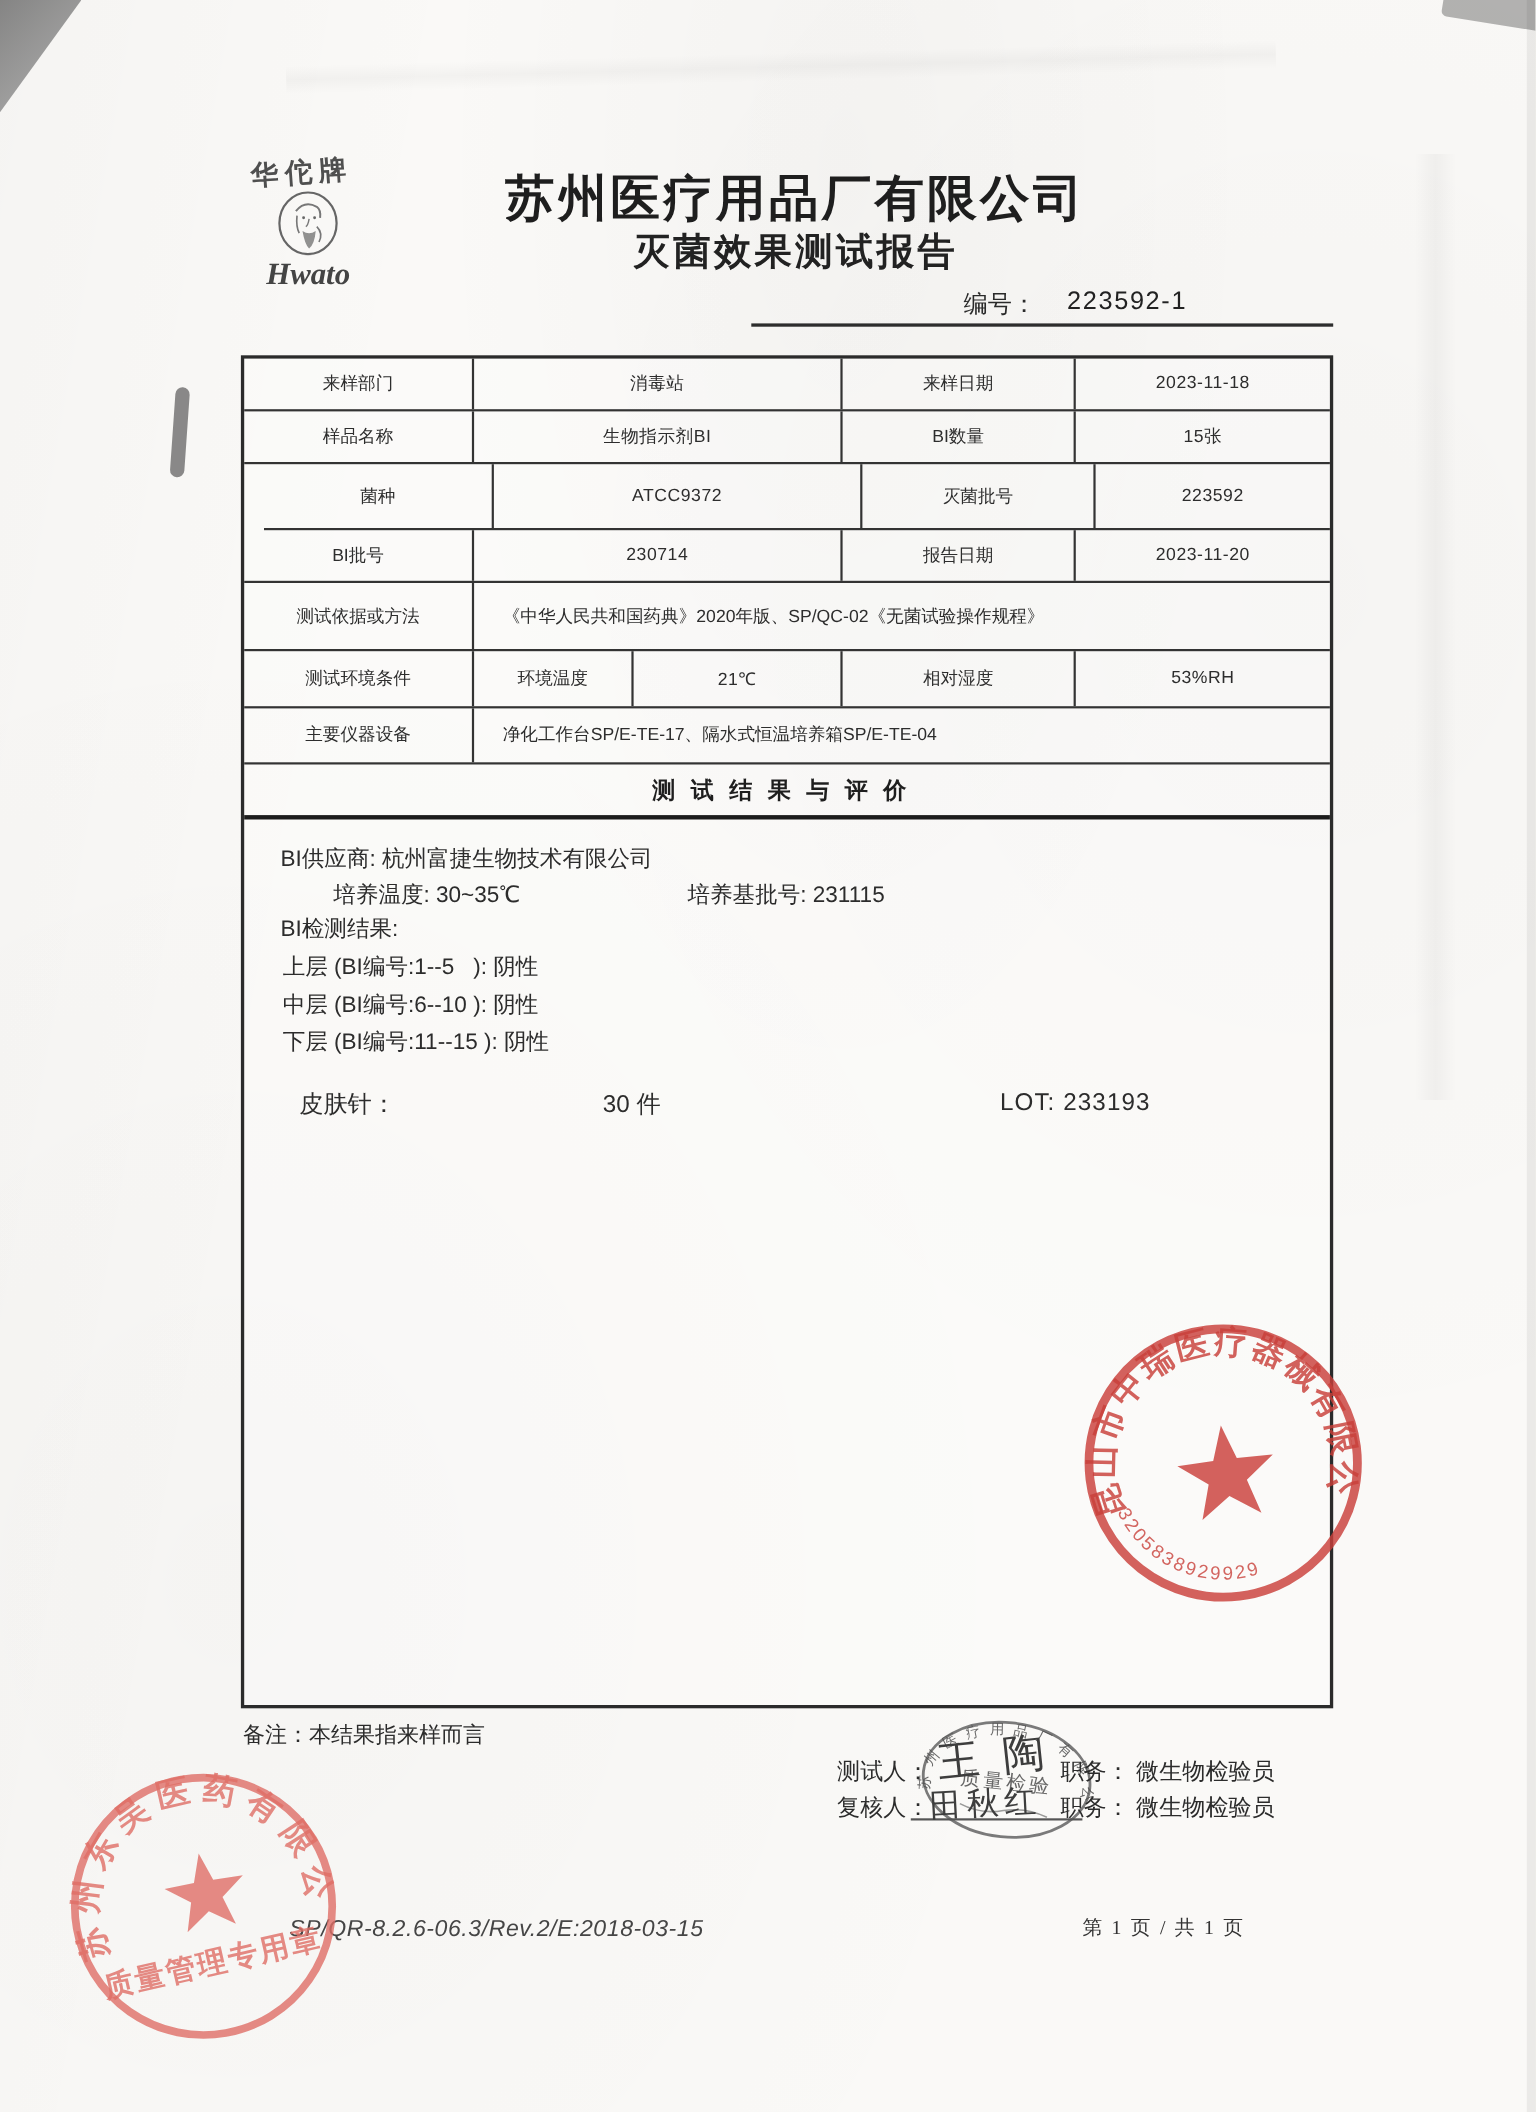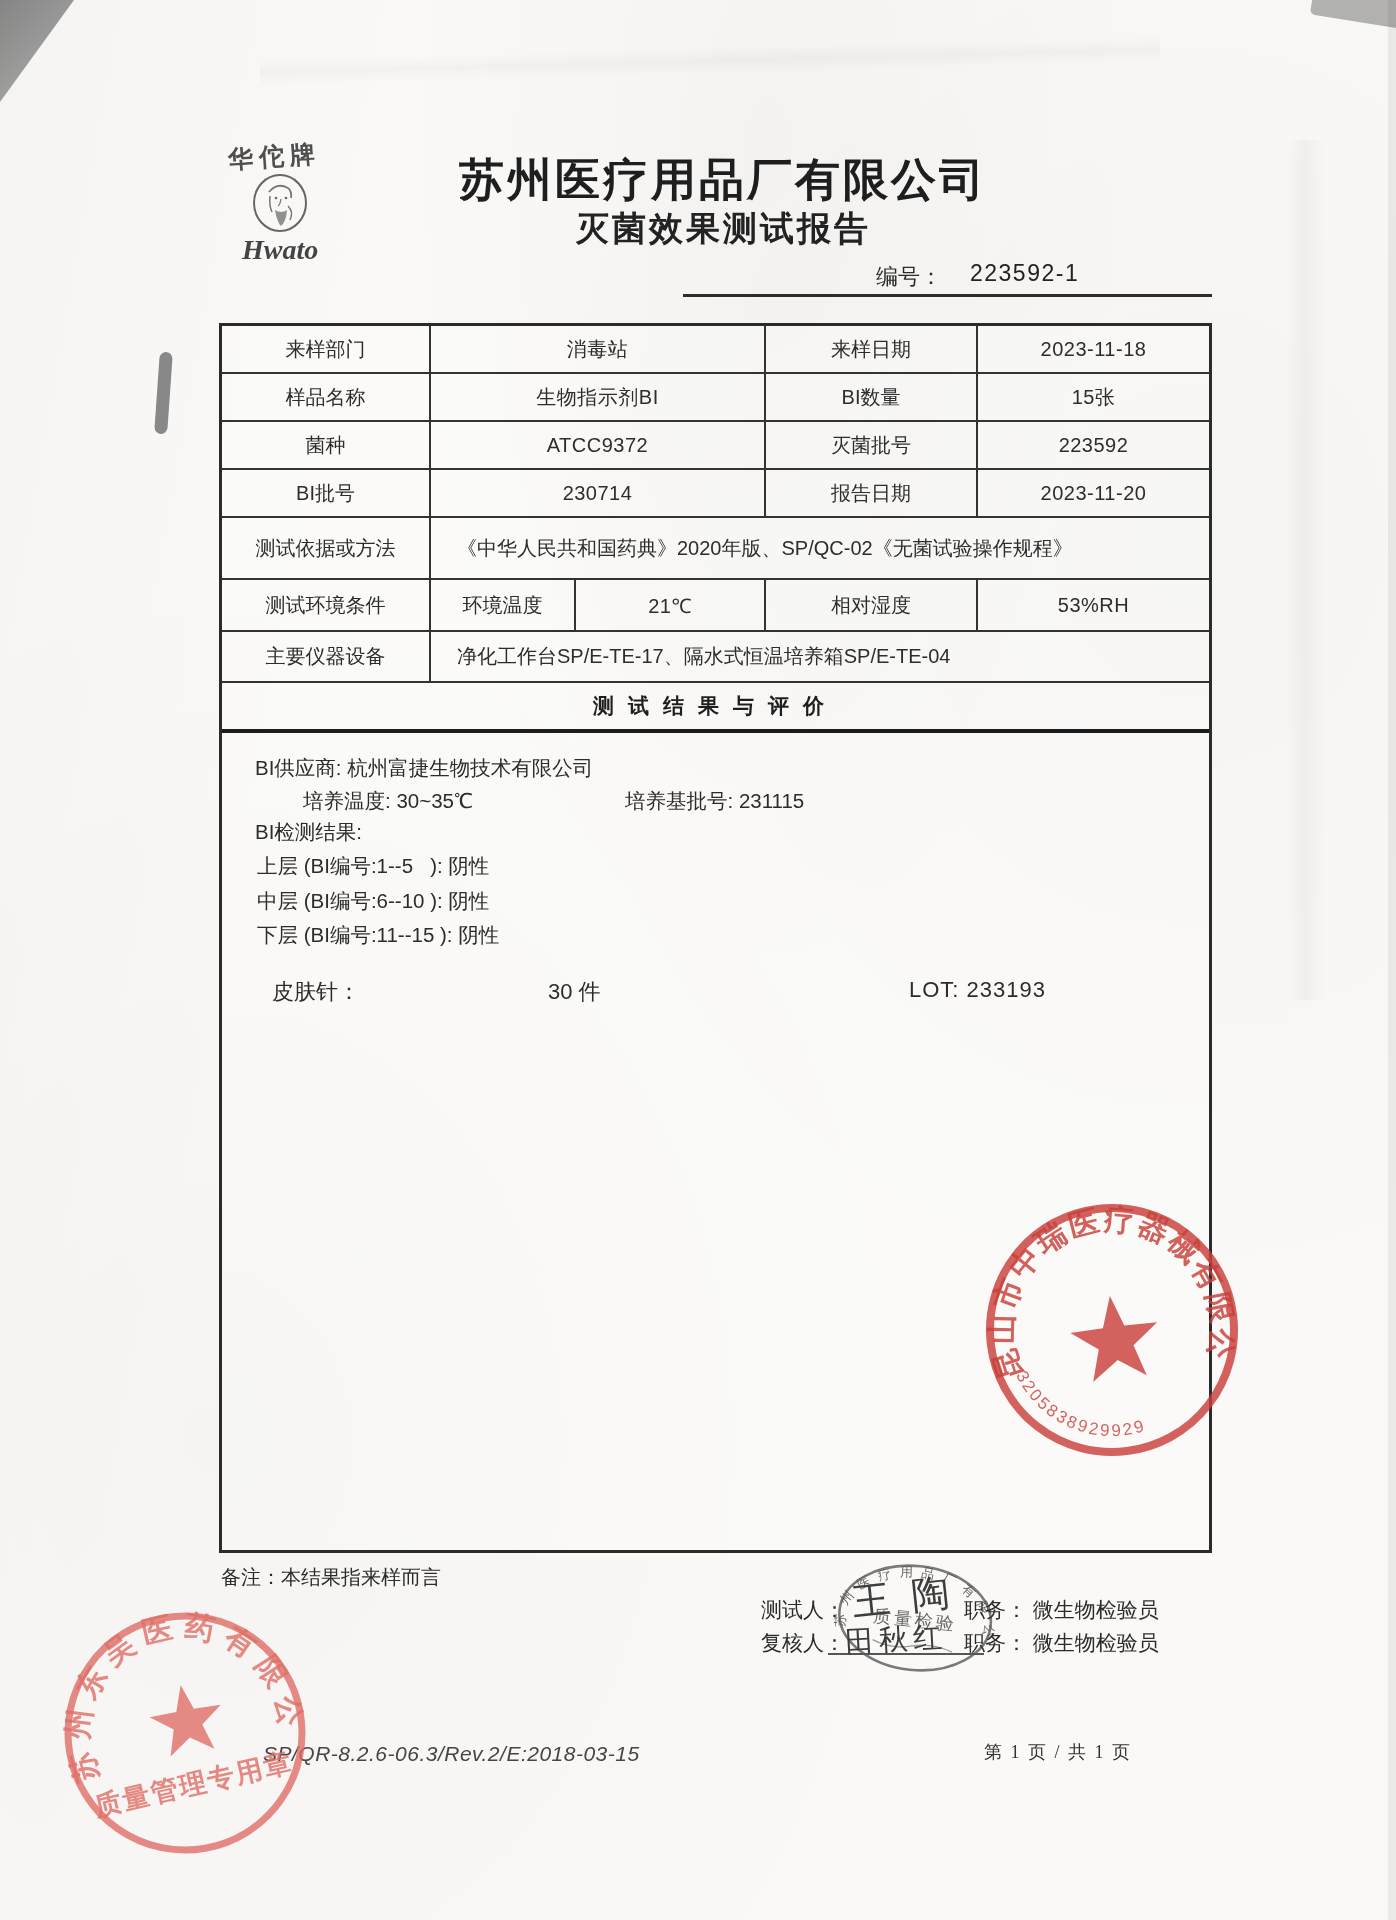--- a/index.html
+++ b/index.html
@@ -25,21 +25,21 @@
   .report-title{left:723px;top:206px;transform:translateX(-50%);font-size:34px;
     font-weight:700;letter-spacing:3px;color:#222;white-space:nowrap;}
   .report-no-label{left:876px;top:262px;font-size:22px;color:#2a2a2a;}
   .report-no-value{left:970px;top:260px;font-size:23px;letter-spacing:1.5px;color:#222;}
   .no-underline{left:683px;top:294px;width:529px;height:3px;background:#2d2d2d;}
   
   .table{left:219px;top:323px;width:993px;height:1230px;border:3px solid #2b2b2b;
     box-sizing:border-box;background:rgba(255,255,255,0.25);}
   .trow{display:flex;border-bottom:2px solid #333;box-sizing:border-box;}
   .cell{display:flex;align-items:center;justify-content:center;border-right:2px solid #333;
-    box-sizing:border-box;font-size:20px;color:#2d2d2d;overflow:hidden;white-space:nowrap;}
+    box-sizing:border-box;font-size:16px;color:#2d2d2d;overflow:hidden;white-space:nowrap;}
   .cell:last-child{border-right:none;}
   .cell.val{letter-spacing:0.5px;}
   .cell.left{justify-content:flex-start;padding-left:26px;}
   .c1{width:209px;} .c2{width:335px;} .c3{width:212px;} .c4{flex:1;}
   .e1{width:145px;} .e2{width:190px;}
   .band{display:flex;align-items:center;justify-content:center;height:50px;
     border-bottom:4px solid #1c1c1c;box-sizing:border-box;font-size:21px;font-weight:700;
     letter-spacing:14px;color:#1e1e1e;}
   .resultbox{position:relative;flex:1;}
   
@@ -95,21 +95,21 @@
       <div class="cell c2 val">消毒站</div>
       <div class="cell c3">来样日期</div>
       <div class="cell c4 val">2023-11-18</div>
     </div>
     <div class="trow" style="height:48px;">
       <div class="cell c1">样品名称</div>
       <div class="cell c2 val">生物指示剂BI</div>
       <div class="cell c3">BI数量</div>
       <div class="cell c4 val">15张</div>
     </div>
-    <div class="trow" style="height:48px;">
+    <div class="trow" style="height:60px;margin-left:18px;">
       <div class="cell c1">菌种</div>
       <div class="cell c2 val">ATCC9372</div>
       <div class="cell c3">灭菌批号</div>
       <div class="cell c4 val">223592</div>
     </div>
     <div class="trow" style="height:48px;">
       <div class="cell c1">BI批号</div>
       <div class="cell c2 val">230714</div>
       <div class="cell c3">报告日期</div>
       <div class="cell c4 val">2023-11-20</div>

